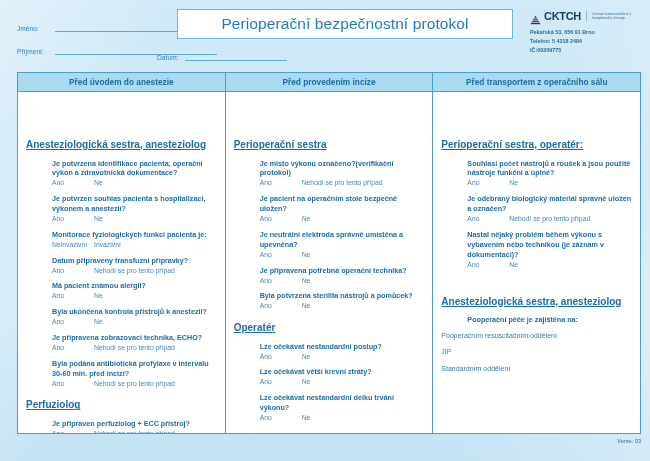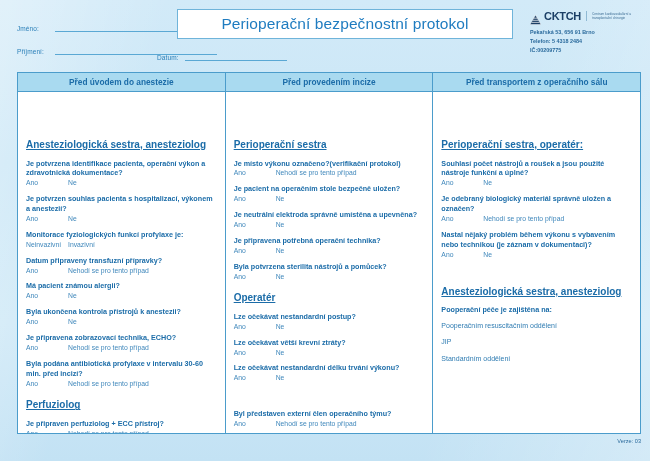--- a/index.html
+++ b/index.html
@@ -179,21 +179,21 @@
   .section-title {
     font-size: 10px;
     font-weight: bold;
     color: #1b6ca8;
     text-decoration: underline;
     margin-bottom: 7px;
     line-height: 1.25;
   }
   .section-title.gap-top { margin-top: 11px; }
 
-  .item { margin-bottom: 6px; }
+  .item { margin-bottom: 6px; margin-left: 26px; }
   .item.spacer-lg { margin-bottom: 26px; }
   .q {
     font-size: 7.2px;
     font-weight: bold;
     color: #1b6ca8;
     line-height: 1.38;
     margin-bottom: 1px;
   }
   .opts {
     display: flex;
@@ -288,21 +288,21 @@
               </div>
             </div>
             <div class="item">
               <div class="q">Je potvrzen souhlas pacienta s hospitalizací, výkonem a anestezií?</div>
               <div class="opts">
                 <span class="opt-a">Ano</span>
                 <span class="opt-b">Ne</span>
               </div>
             </div>
             <div class="item">
-              <div class="q">Monitorace fyziologických funkcí profylaxe je:</div>
+              <div class="q">Monitorace fyziologických funkcí pacienta je:</div>
               <div class="opts">
                 <span class="opt-a">Neinvazivní</span>
                 <span class="opt-b">Invazivní</span>
               </div>
             </div>
             <div class="item">
               <div class="q">Datum připraveny transfuzní přípravky?</div>
               <div class="opts">
                 <span class="opt-a">Ano</span>
                 <span class="opt-b">Nehodí se pro tento případ</span>

